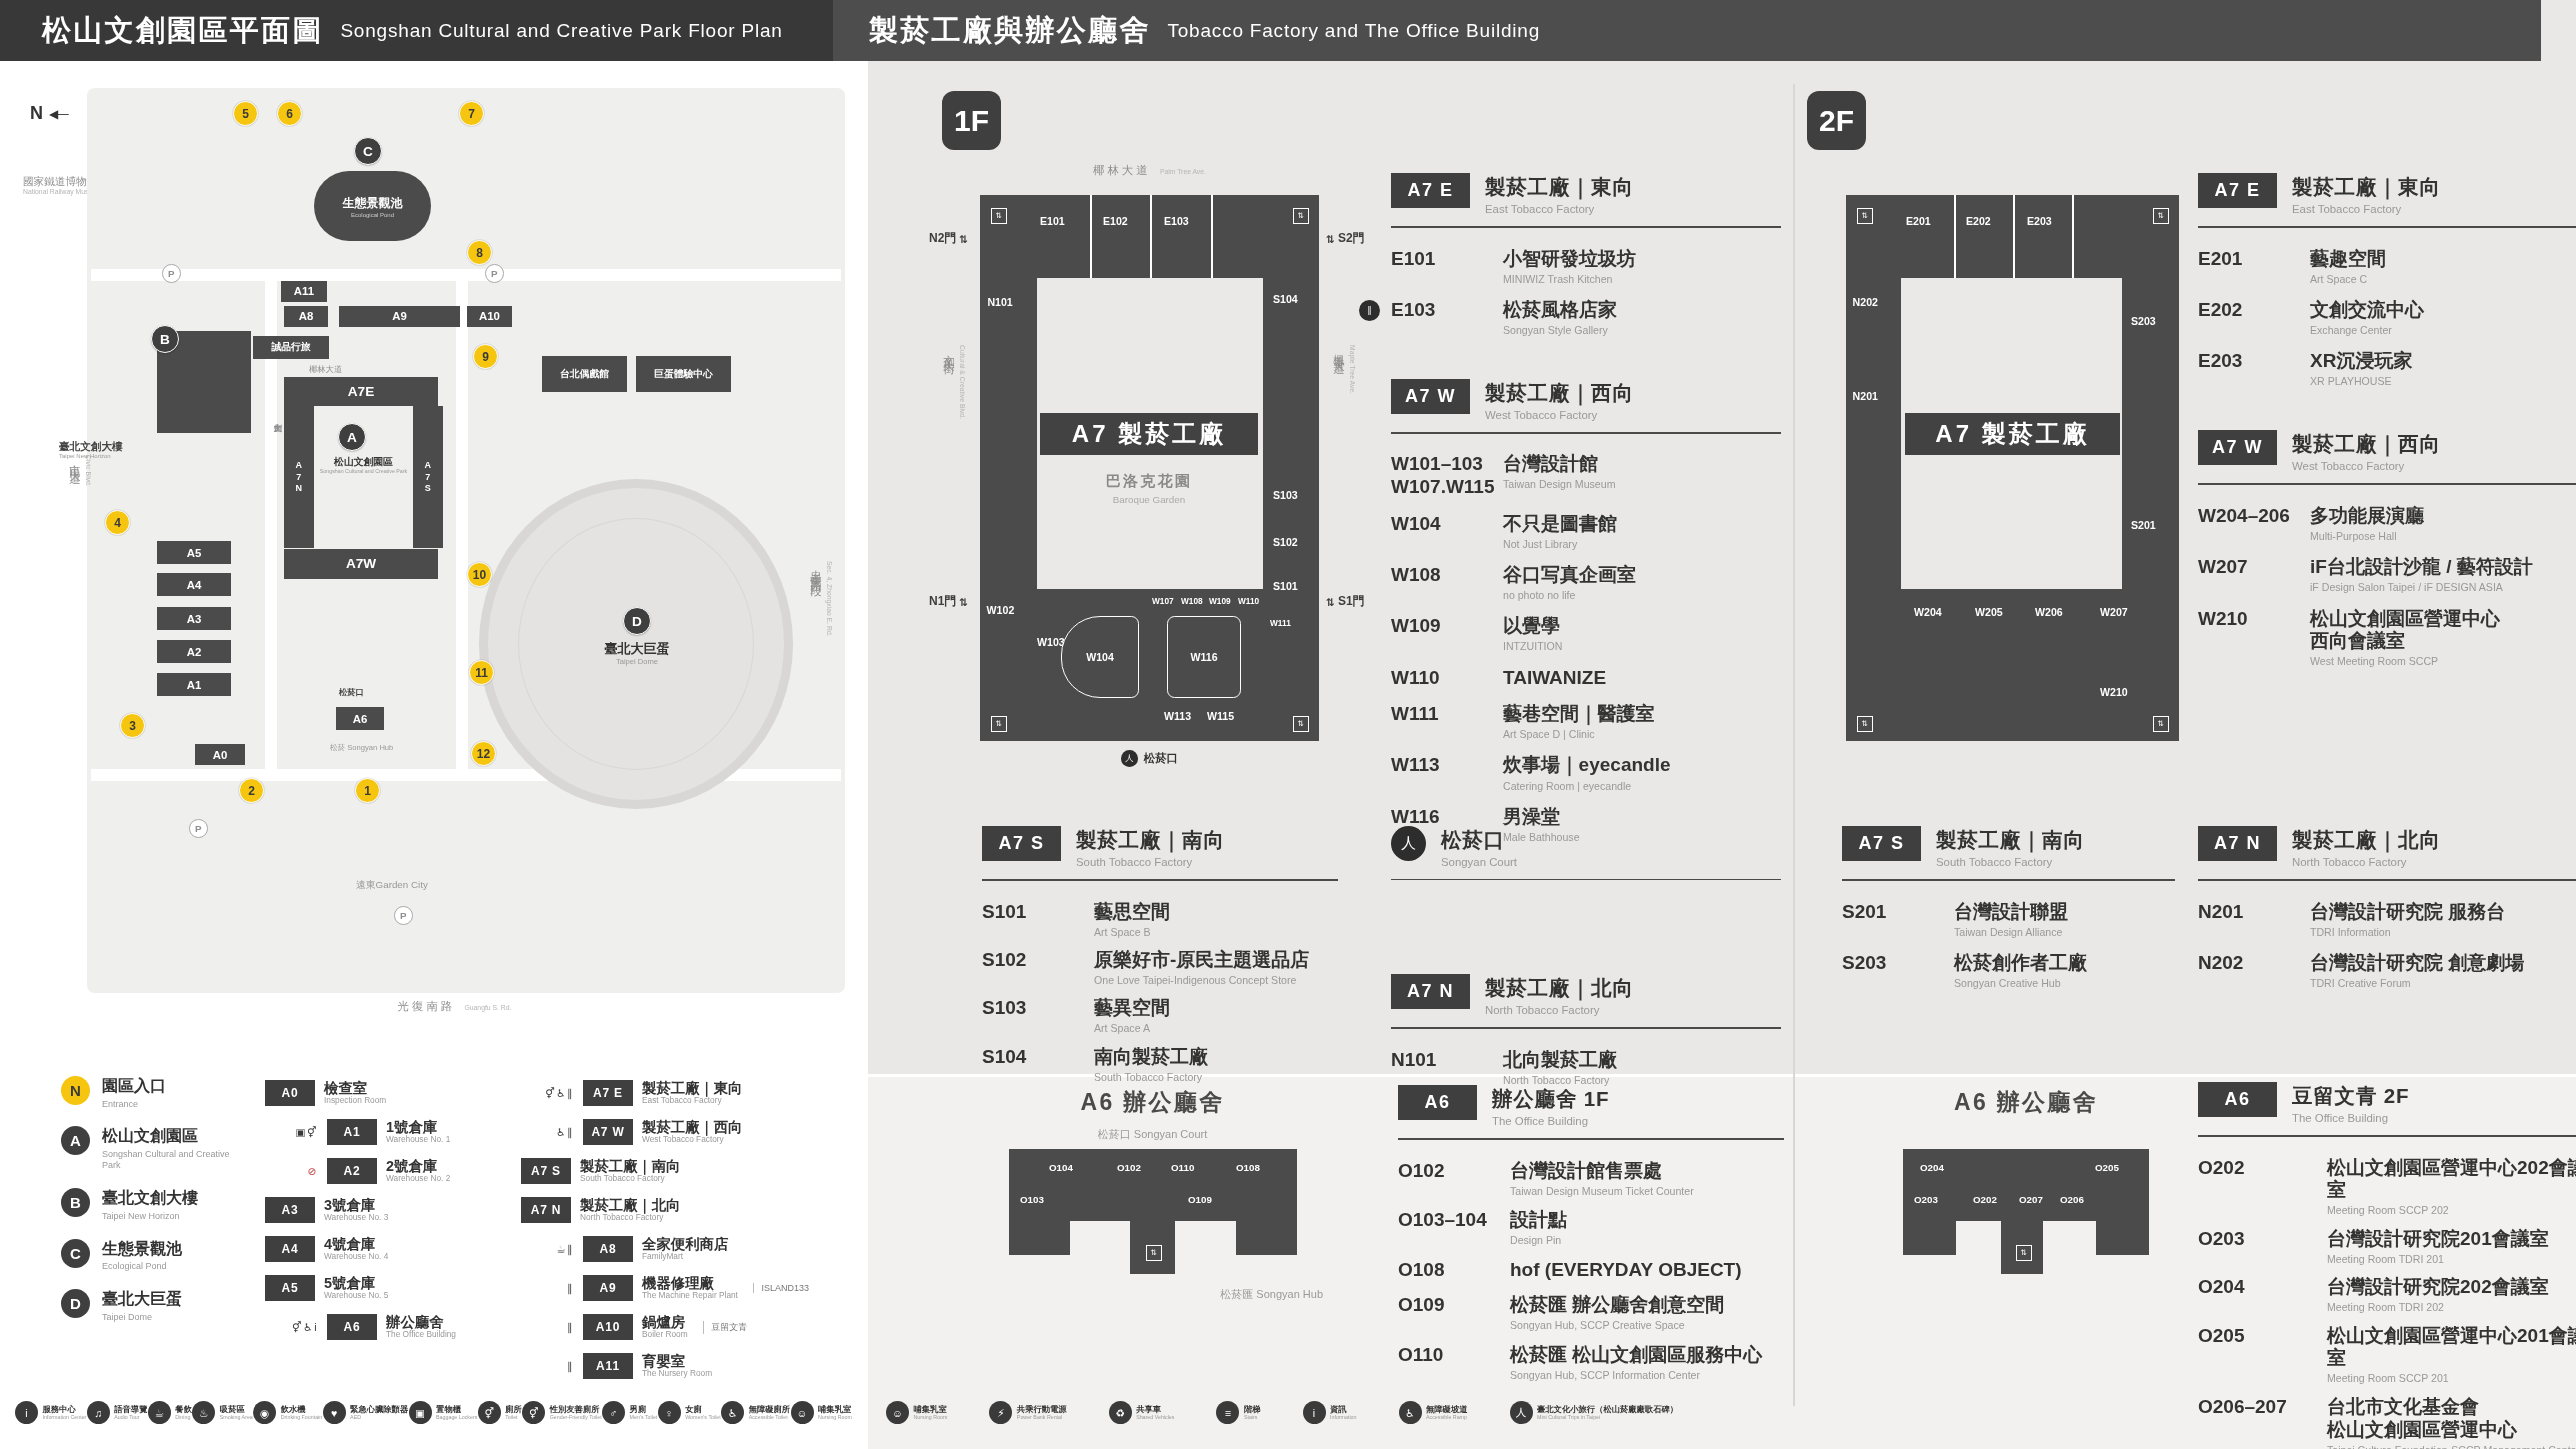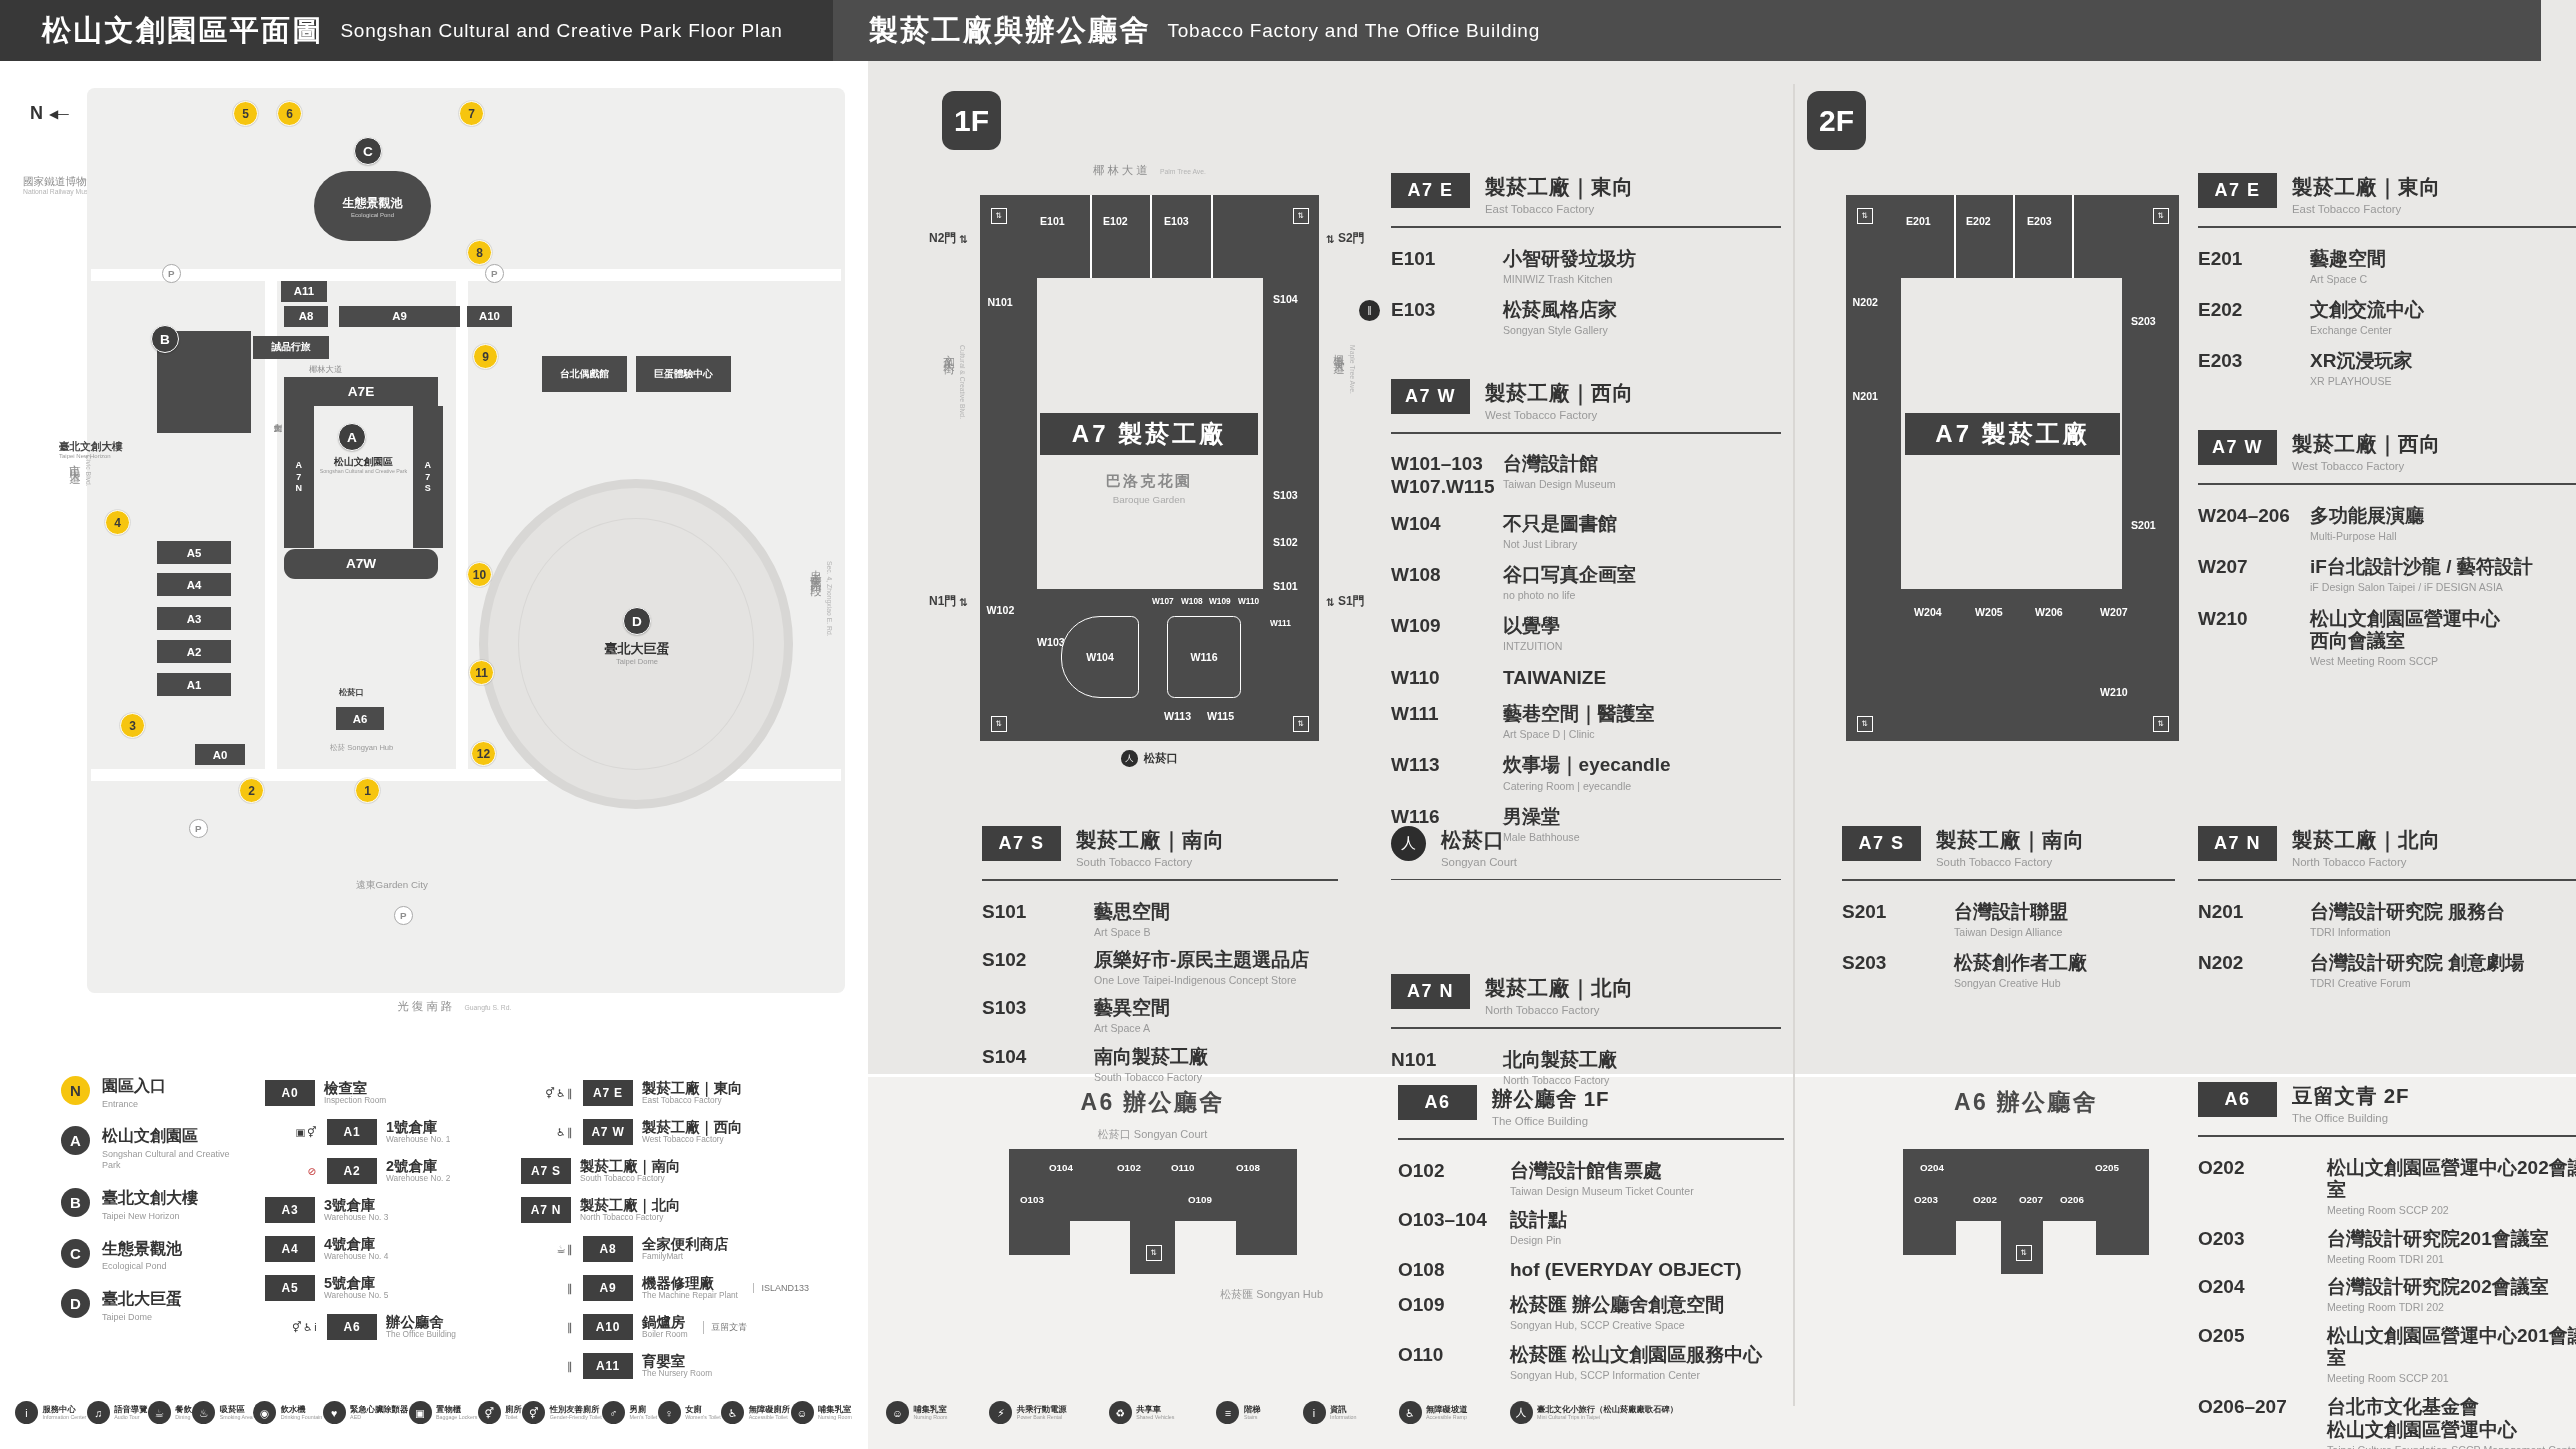--- a/index.html
+++ b/index.html
@@ -186,21 +186,21 @@
   <div class="b" style="left:157px;top:270px;width:94px;height:102px;"></div>
   <div class="pin" style="left:151px;top:264px;">B</div>
   <div class="dark-note" style="left:59px;top:379px;width:91px;">
     <div style="font-size:10.6px;font-weight:bold;color:#444;">臺北文創大樓</div>
     <div style="font-size:6px;color:#999;">Taipei New Horizon</div>
   </div>
 
   <div class="b" style="left:284px;top:316px;width:154px;height:29.5px;font-size:13.6px;">A7E</div>
   <div class="b vlabel" style="left:284px;top:345px;width:29.5px;height:142px;font-size:9px;">A7N</div>
   <div class="b vlabel" style="left:413px;top:345px;width:29.5px;height:142px;font-size:9px;">A7S</div>
-  <div class="b" style="left:284px;top:488px;width:154px;height:29.5px;font-size:13.6px;border-radius:11px;">A7W</div>
+  <div class="b" style="left:284px;top:488px;width:154px;height:29.5px;font-size:13.6px;">A7W</div>
   <div class="court-a" style="left:314px;top:345px;width:99px;height:142px;"></div>
   <div class="pin" style="left:338px;top:362px;">A</div>
   <div class="dark-note" style="left:299px;top:395px;width:129px;text-align:center;">
     <div style="font-size:9.8px;font-weight:bold;color:#333;">松山文創園區</div>
     <div style="font-size:5.3px;color:#999;">Songshan Cultural and Creative Park</div>
   </div>
 
   <div class="b" style="left:157px;top:480px;width:74px;height:23px;">A5</div>
   <div class="b" style="left:157px;top:512px;width:74px;height:23px;">A4</div>
   <div class="b" style="left:157px;top:546px;width:74px;height:23px;">A3</div>

